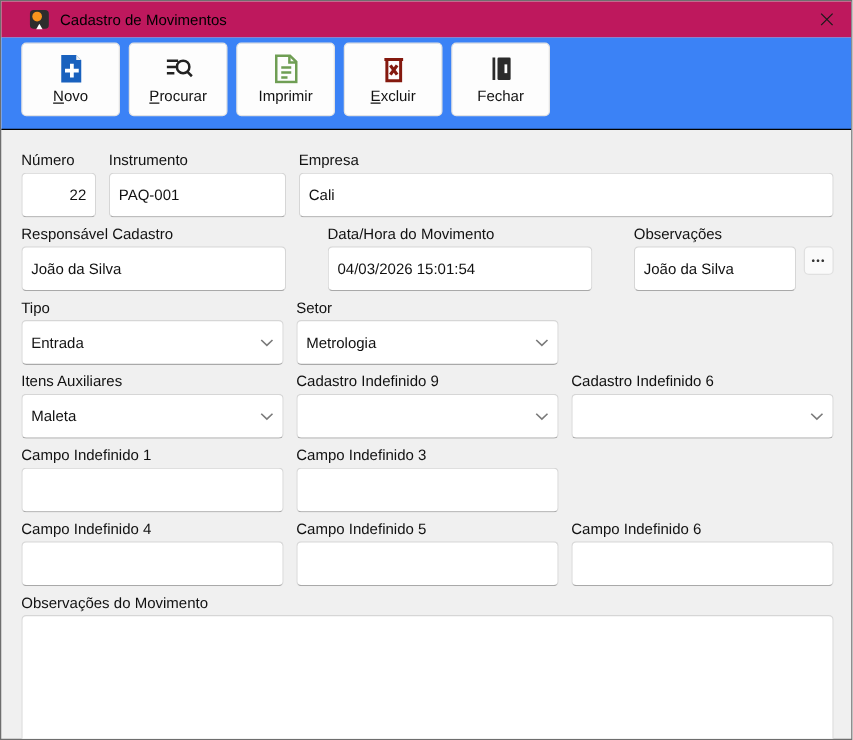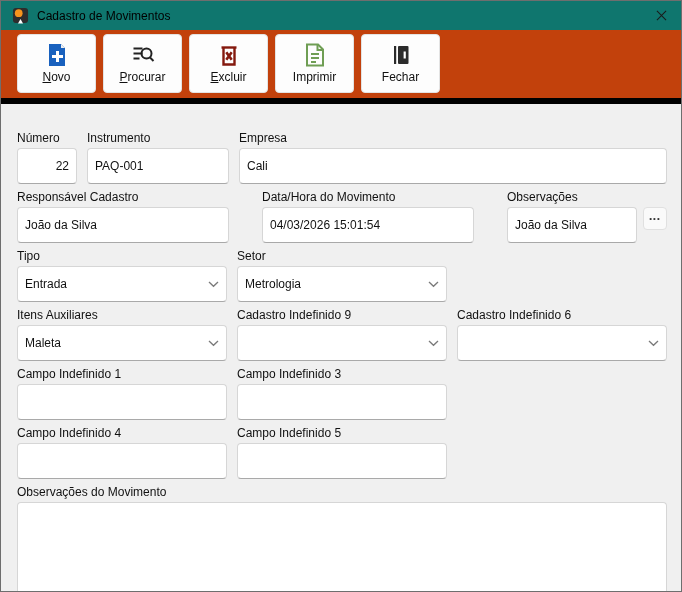--- a/index.html
+++ b/index.html
@@ -10,54 +10,54 @@
     width: 682px; height: 592px;
     background: #f0f0f0;
     border: 1px solid #6e6e6e;
     position: relative;
     overflow: hidden;
     font-size: 12px; color: #111;
   }
 
   
   .titlebar {
-    height: 29px; background: #0f766e;
+    height: 29px; background: #be185d;
     display: flex; align-items: center;
-    padding-left: 11px;
+    padding-left: 22px;
   }
   .app-icon { width: 17px; height: 17px; margin-right: 8px; flex: 0 0 auto; }
   .title { font-size: 12px; color: #000; }
   .close-btn {
     margin-left: auto; width: 40px; height: 29px;
     display: flex; align-items: center; justify-content: center;
     cursor: default; background: transparent; border: none;
   }
 
   
   .toolbar {
-    height: 74px; background: #c2410c;
+    height: 74px; background: #3b82f6;
     padding: 4px 0 0 16px;
-    border-bottom: 6px solid #000000;
+    border-bottom: 1px solid #000000;
     display: flex; align-items: flex-start;
   }
   .tb-btn {
     width: 79px; height: 59px; margin-right: 7px;
     background: #fdfdfd;
     border: 1px solid #e3e3e3; border-radius: 4px;
     display: inline-flex; flex-direction: column;
     align-items: center; justify-content: center;
     gap: 3px; font-size: 12px; color: #111;
   }
   .tb-btn .head { text-decoration: underline; }
   .tb-ico { height: 24px; display: flex; align-items: center; justify-content: center; }
 
   
   .form { padding: 17px 14px 0 16px; }
   .row { display: grid; grid-template-columns: 1fr 1fr 1fr; column-gap: 10px; margin-bottom: 6px; }
-  .row1 { grid-template-columns: 60px 142px 1fr; margin-top: 10px; }
+  .row1 { grid-template-columns: 60px 142px 1fr; }
   .field label { display: block; margin-bottom: 3px; line-height: 14px; color: #111; }
   .tbox, .combo {
     width: 100%; height: 23px;
     background: #fff;
     border: 1px solid #d6d6d6; border-bottom-color: #a9a9a9;
     border-radius: 4px;
     font-family: "Liberation Sans", sans-serif;
     font-size: 12px; color: #111;
     padding: 17px 7px; outline: none;
   }
@@ -117,42 +117,42 @@
           <path d="M2.5 5.5h9M2.5 10.5h9M2.5 15.5h6"></path>
           <circle cx="15.5" cy="10.5" r="5"></circle>
           <path d="M19 14.5l3.5 3.5"></path>
         </svg>
       </span>
       <span><span class="head">P</span><span>rocurar</span></span>
     </button>
 
     <button class="tb-btn">
       <span class="tb-ico">
+        <svg width="22" height="24" viewBox="0 0 22 24" fill="none" stroke="var(--imprimir-green)" stroke-width="2">
+          <path d="M3 1.5h11l5 5v16H3z"></path>
+          <path d="M13.5 1.5v5.5H19"></path>
+          <path d="M7 11h8M7 15h8M7 19h5"></path>
+        </svg>
+      </span>
+      <span><span class="head"></span><span>Imprimir</span></span>
+    </button>
+
+    <button class="tb-btn">
+      <span class="tb-ico">
         <svg width="24" height="24" viewBox="0 0 24 24" fill="none" stroke="var(--excluir-red)" stroke-width="2.4">
           <path d="M4.5 4.5h15"></path>
           <path d="M6.5 4.5v17h11v-17"></path>
           <path d="M9.3 9.3l5.4 7.4M14.7 9.3l-5.4 7.4" stroke-width="2.6"></path>
         </svg>
       </span>
       <span><span class="head">E</span><span>xcluir</span></span>
     </button>
 
     <button class="tb-btn">
       <span class="tb-ico">
-        <svg width="22" height="24" viewBox="0 0 22 24" fill="none" stroke="var(--imprimir-green)" stroke-width="2">
-          <path d="M3 1.5h11l5 5v16H3z"></path>
-          <path d="M13.5 1.5v5.5H19"></path>
-          <path d="M7 11h8M7 15h8M7 19h5"></path>
-        </svg>
-      </span>
-      <span><span class="head"></span><span>Imprimir</span></span>
-    </button>
-
-    <button class="tb-btn">
-      <span class="tb-ico">
         <svg width="22" height="24" viewBox="0 0 22 24">
           <rect x="4" y="3" width="2.2" height="18" fill="var(--fechar-dark)"></rect>
           <rect x="8" y="3" width="10.5" height="18" rx="1" fill="var(--fechar-dark)"></rect>
           <rect x="13.6" y="8.5" width="2.2" height="7" fill="#ffffff"></rect>
         </svg>
       </span>
       <span><span class="head"></span><span>Fechar</span></span>
     </button>
 
   </div>
@@ -266,20 +266,24 @@
 
     <div class="row">
       <div class="field">
         <label>Campo Indefinido 4</label>
         <input class="tbox" type="text" value="" style="">
       </div>
       <div class="field">
         <label>Campo Indefinido 5</label>
         <input class="tbox" type="text" value="" style="">
       </div>
+      <div class="field">
+        <label>Campo Indefinido 6</label>
+        <input class="tbox" type="text" value="" style="">
+      </div>
     </div>
 
     <div class="field">
       <label>Observações do Movimento</label>
       <textarea class="obs-area" style=""></textarea>
     </div>
 
   </div>
 </div>
 

